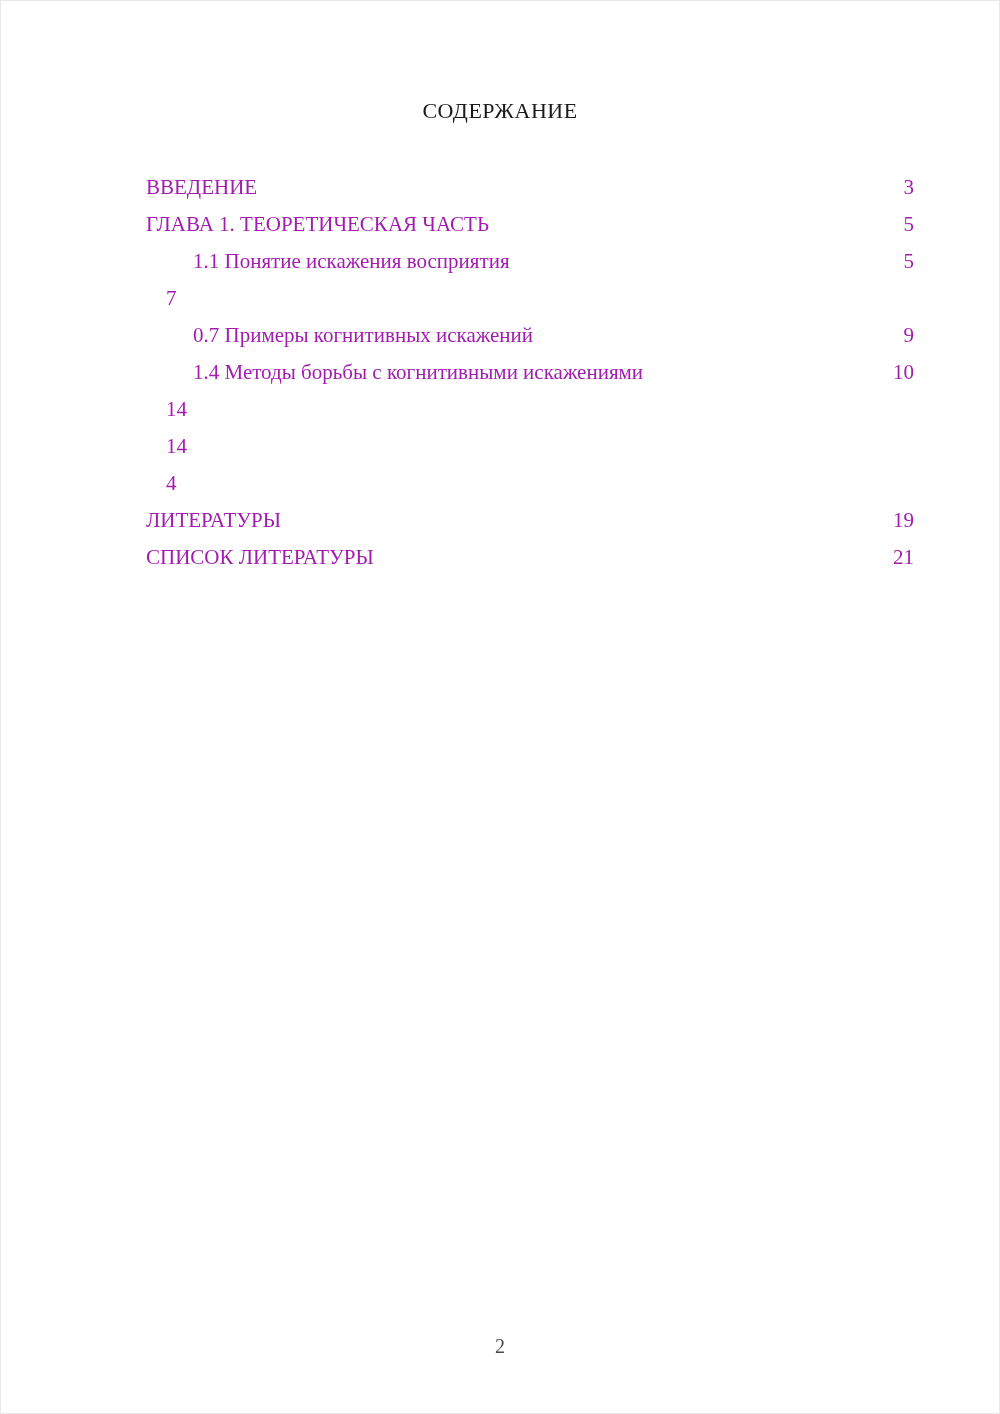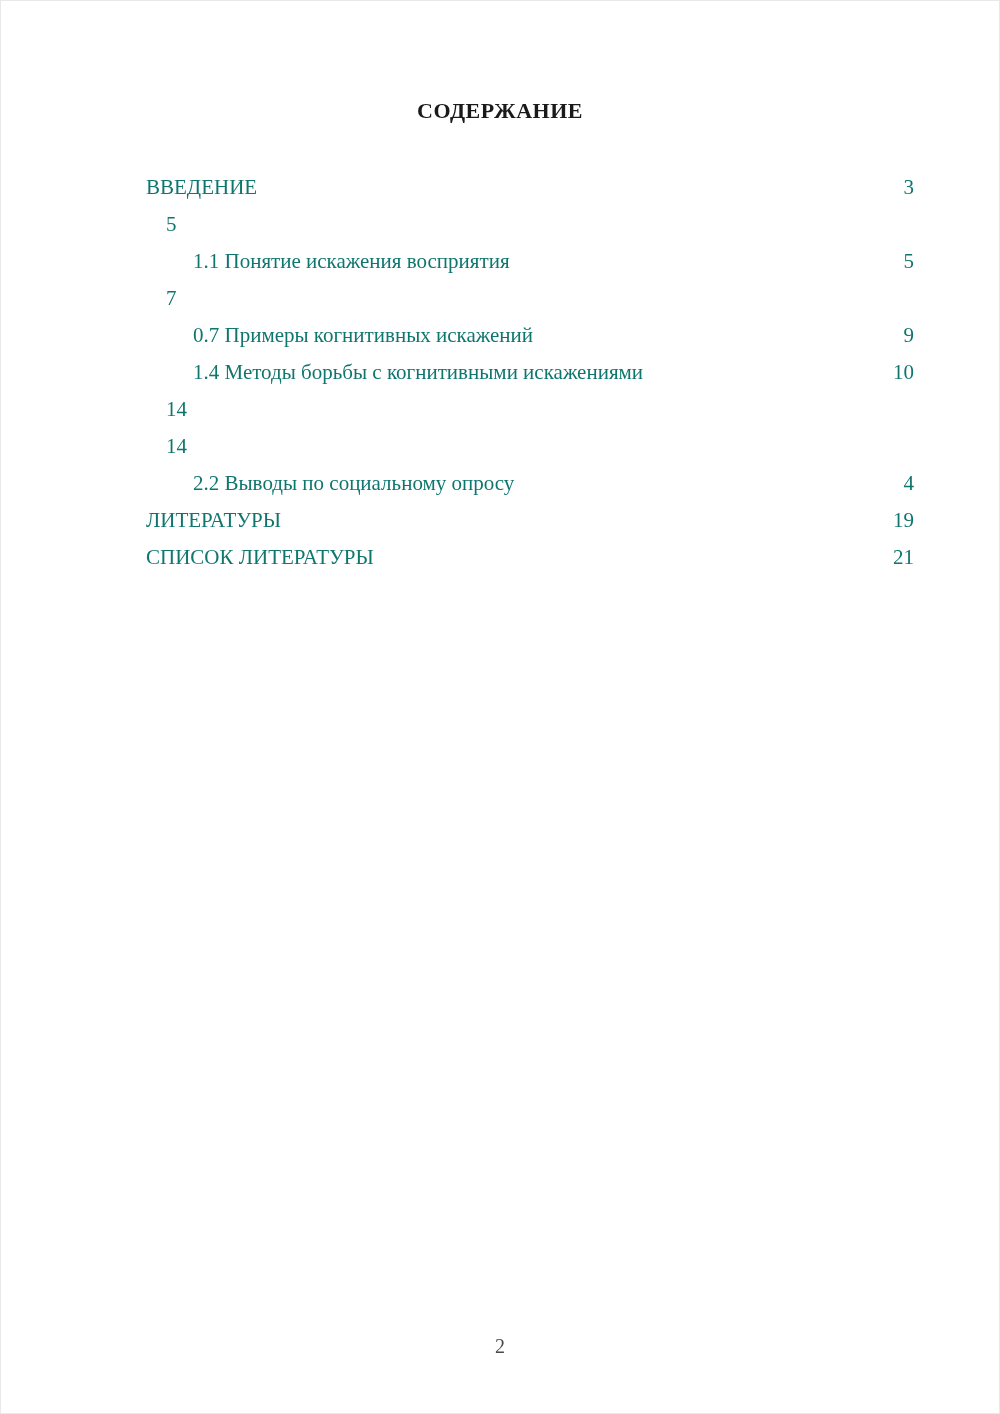--- a/index.html
+++ b/index.html
@@ -15,36 +15,36 @@
     box-sizing: border-box;
     background: #ffffff;
     border: 1px solid #e8e8e8;
     color: #1a1a1a;
   }
   .doc-title {
     margin: 0;
     padding-top: 97px;
     text-align: center;
     font-size: 22px;
-    font-weight: bold;
+    font-weight: normal;
     letter-spacing: 0.5px;
     color: #1a1a1a;
   }
   .toc {
     margin-top: 45px;
     padding-left: 145px;
     padding-right: 85px;
   }
   .toc-row {
     display: flex;
     justify-content: space-between;
     align-items: baseline;
     font-size: 21px;
     line-height: 37px;
-    color: #0f766e;
+    color: #a21caf;
     gap: 18px;
   }
   .toc-row.indent .toc-label {
     padding-left: 47px;
   }
   .toc-label {
     white-space: nowrap;
   }
   .toc-page {
     white-space: nowrap;
@@ -65,20 +65,21 @@
 
 <div class="sheet">
   <h1 class="doc-title">СОДЕРЖАНИЕ</h1>
 
   <div class="toc" id="toc">
       <div class="toc-row">
         <span class="toc-label">ВВЕДЕНИЕ</span>
         <span class="toc-page">3</span>
       </div>
       <div class="toc-row">
+        <span class="toc-label">ГЛАВА 1. ТЕОРЕТИЧЕСКАЯ ЧАСТЬ</span>
         <span class="toc-page">5</span>
       </div>
       <div class="toc-row indent">
         <span class="toc-label">1.1 Понятие искажения восприятия</span>
         <span class="toc-page">5</span>
       </div>
       <div class="toc-row indent">
         <span class="toc-page">7</span>
       </div>
       <div class="toc-row indent">
@@ -89,21 +90,20 @@
         <span class="toc-label">1.4 Методы борьбы с когнитивными искажениями</span>
         <span class="toc-page">10</span>
       </div>
       <div class="toc-row">
         <span class="toc-page">14</span>
       </div>
       <div class="toc-row indent">
         <span class="toc-page">14</span>
       </div>
       <div class="toc-row indent">
-        <span class="toc-label">2.2 Выводы по социальному опросу</span>
         <span class="toc-page">4</span>
       </div>
       <div class="toc-row">
         <span class="toc-label">ЛИТЕРАТУРЫ</span>
         <span class="toc-page">19</span>
       </div>
       <div class="toc-row">
         <span class="toc-label">СПИСОК ЛИТЕРАТУРЫ</span>
         <span class="toc-page">21</span>
       </div>

